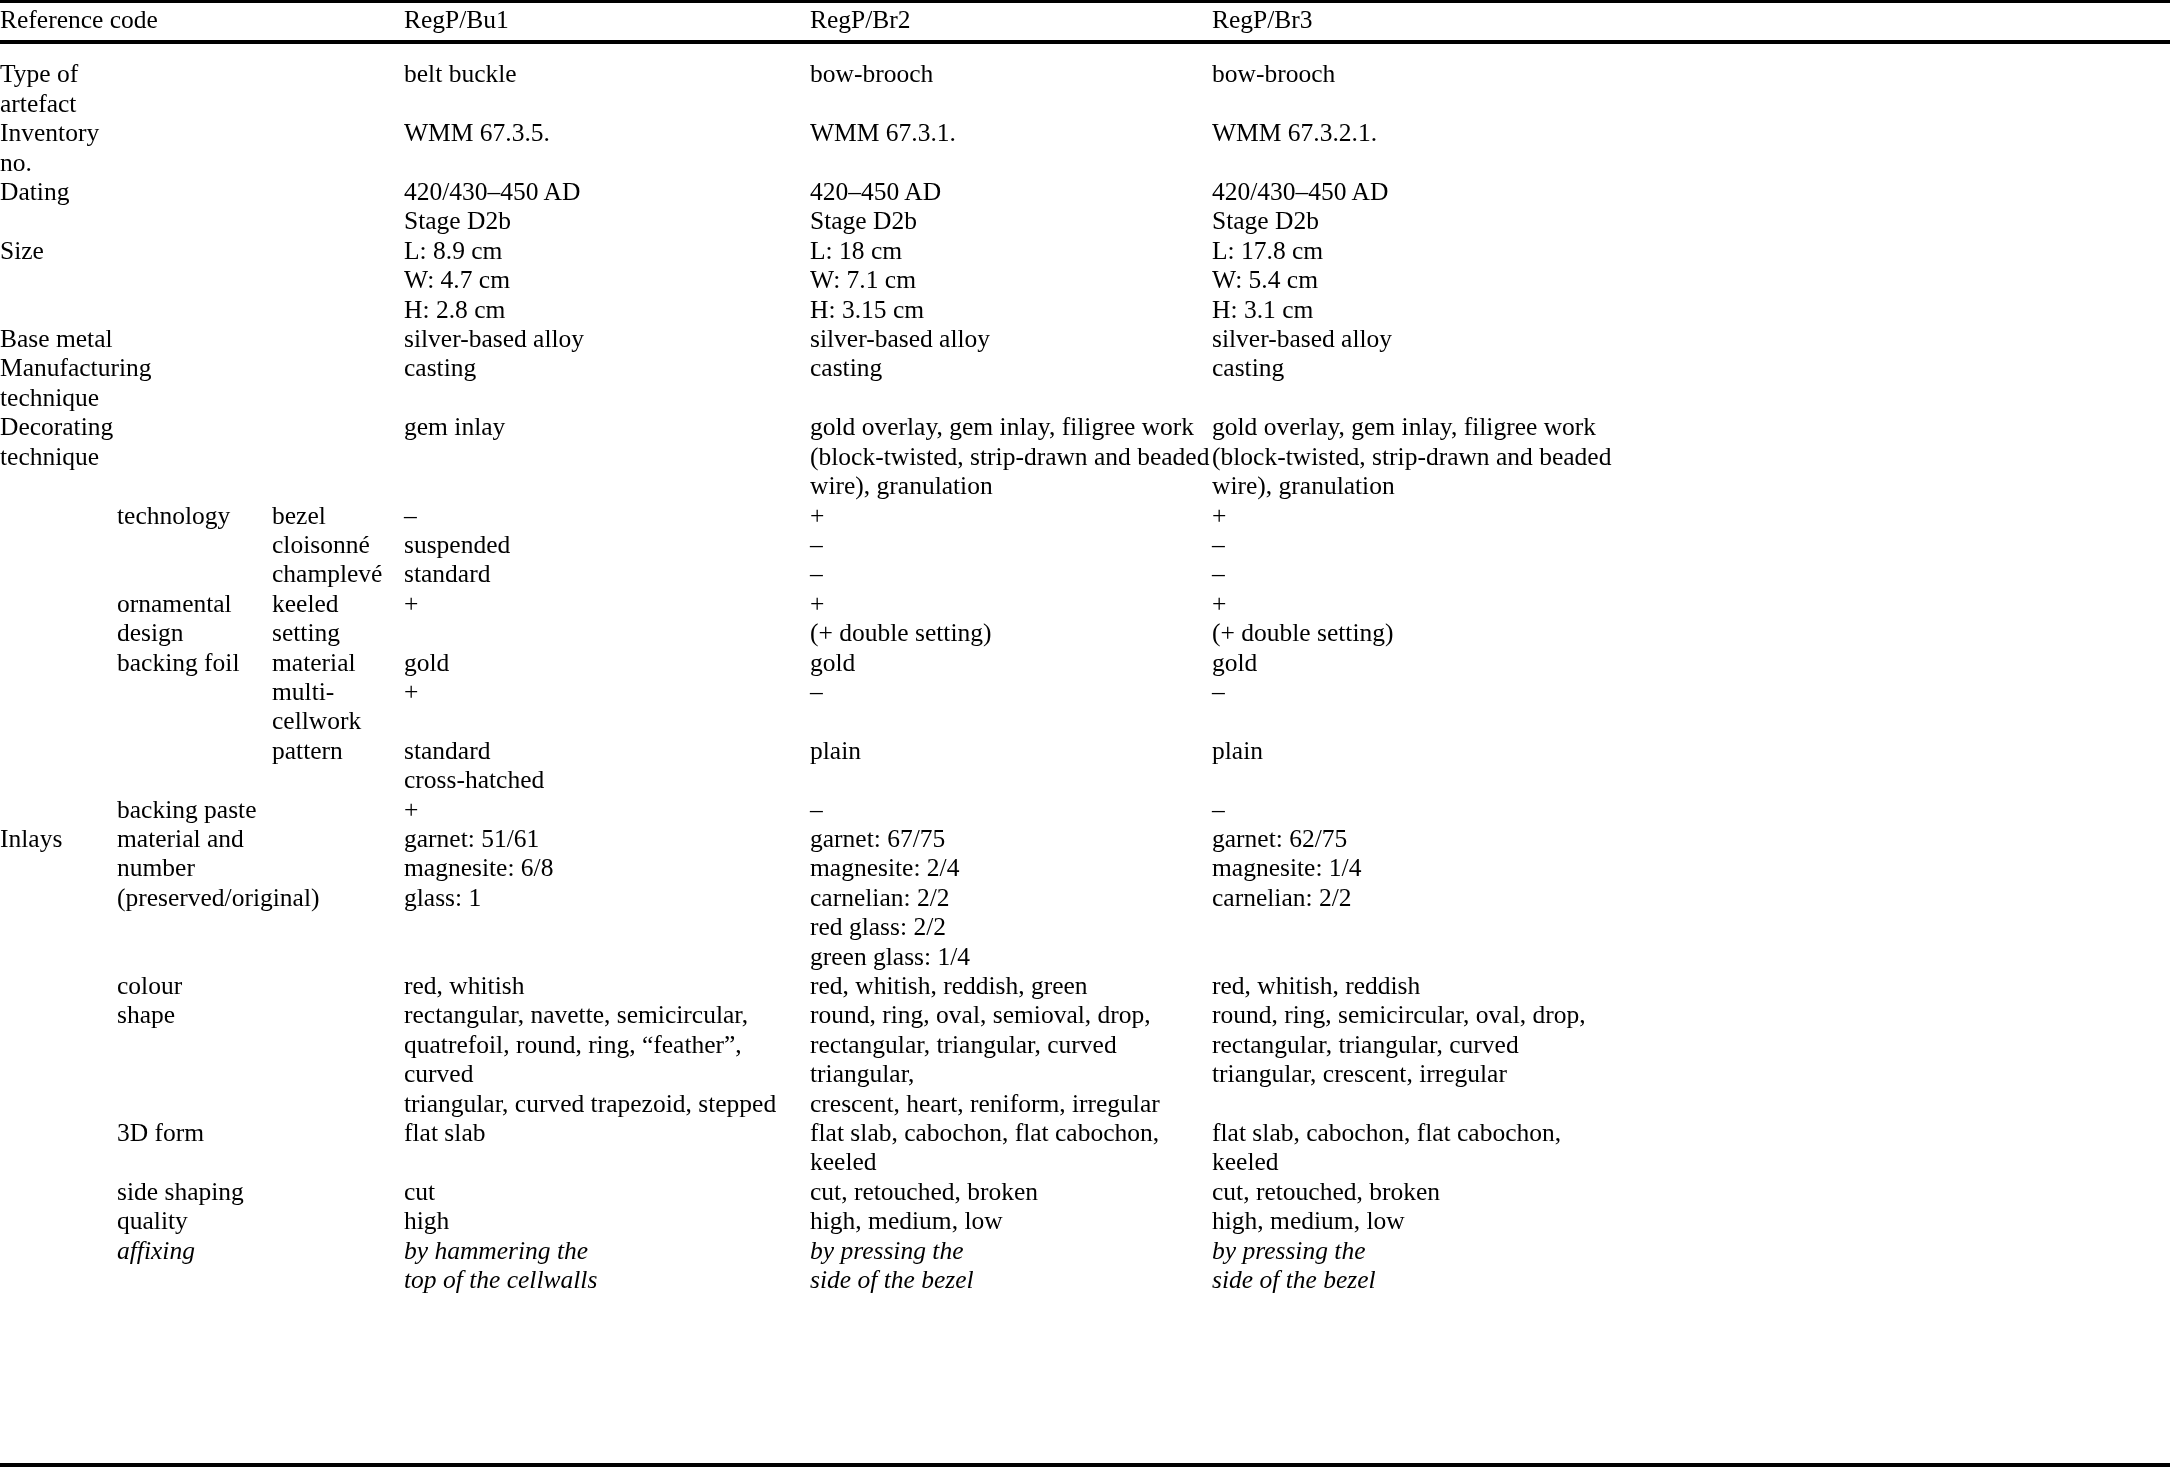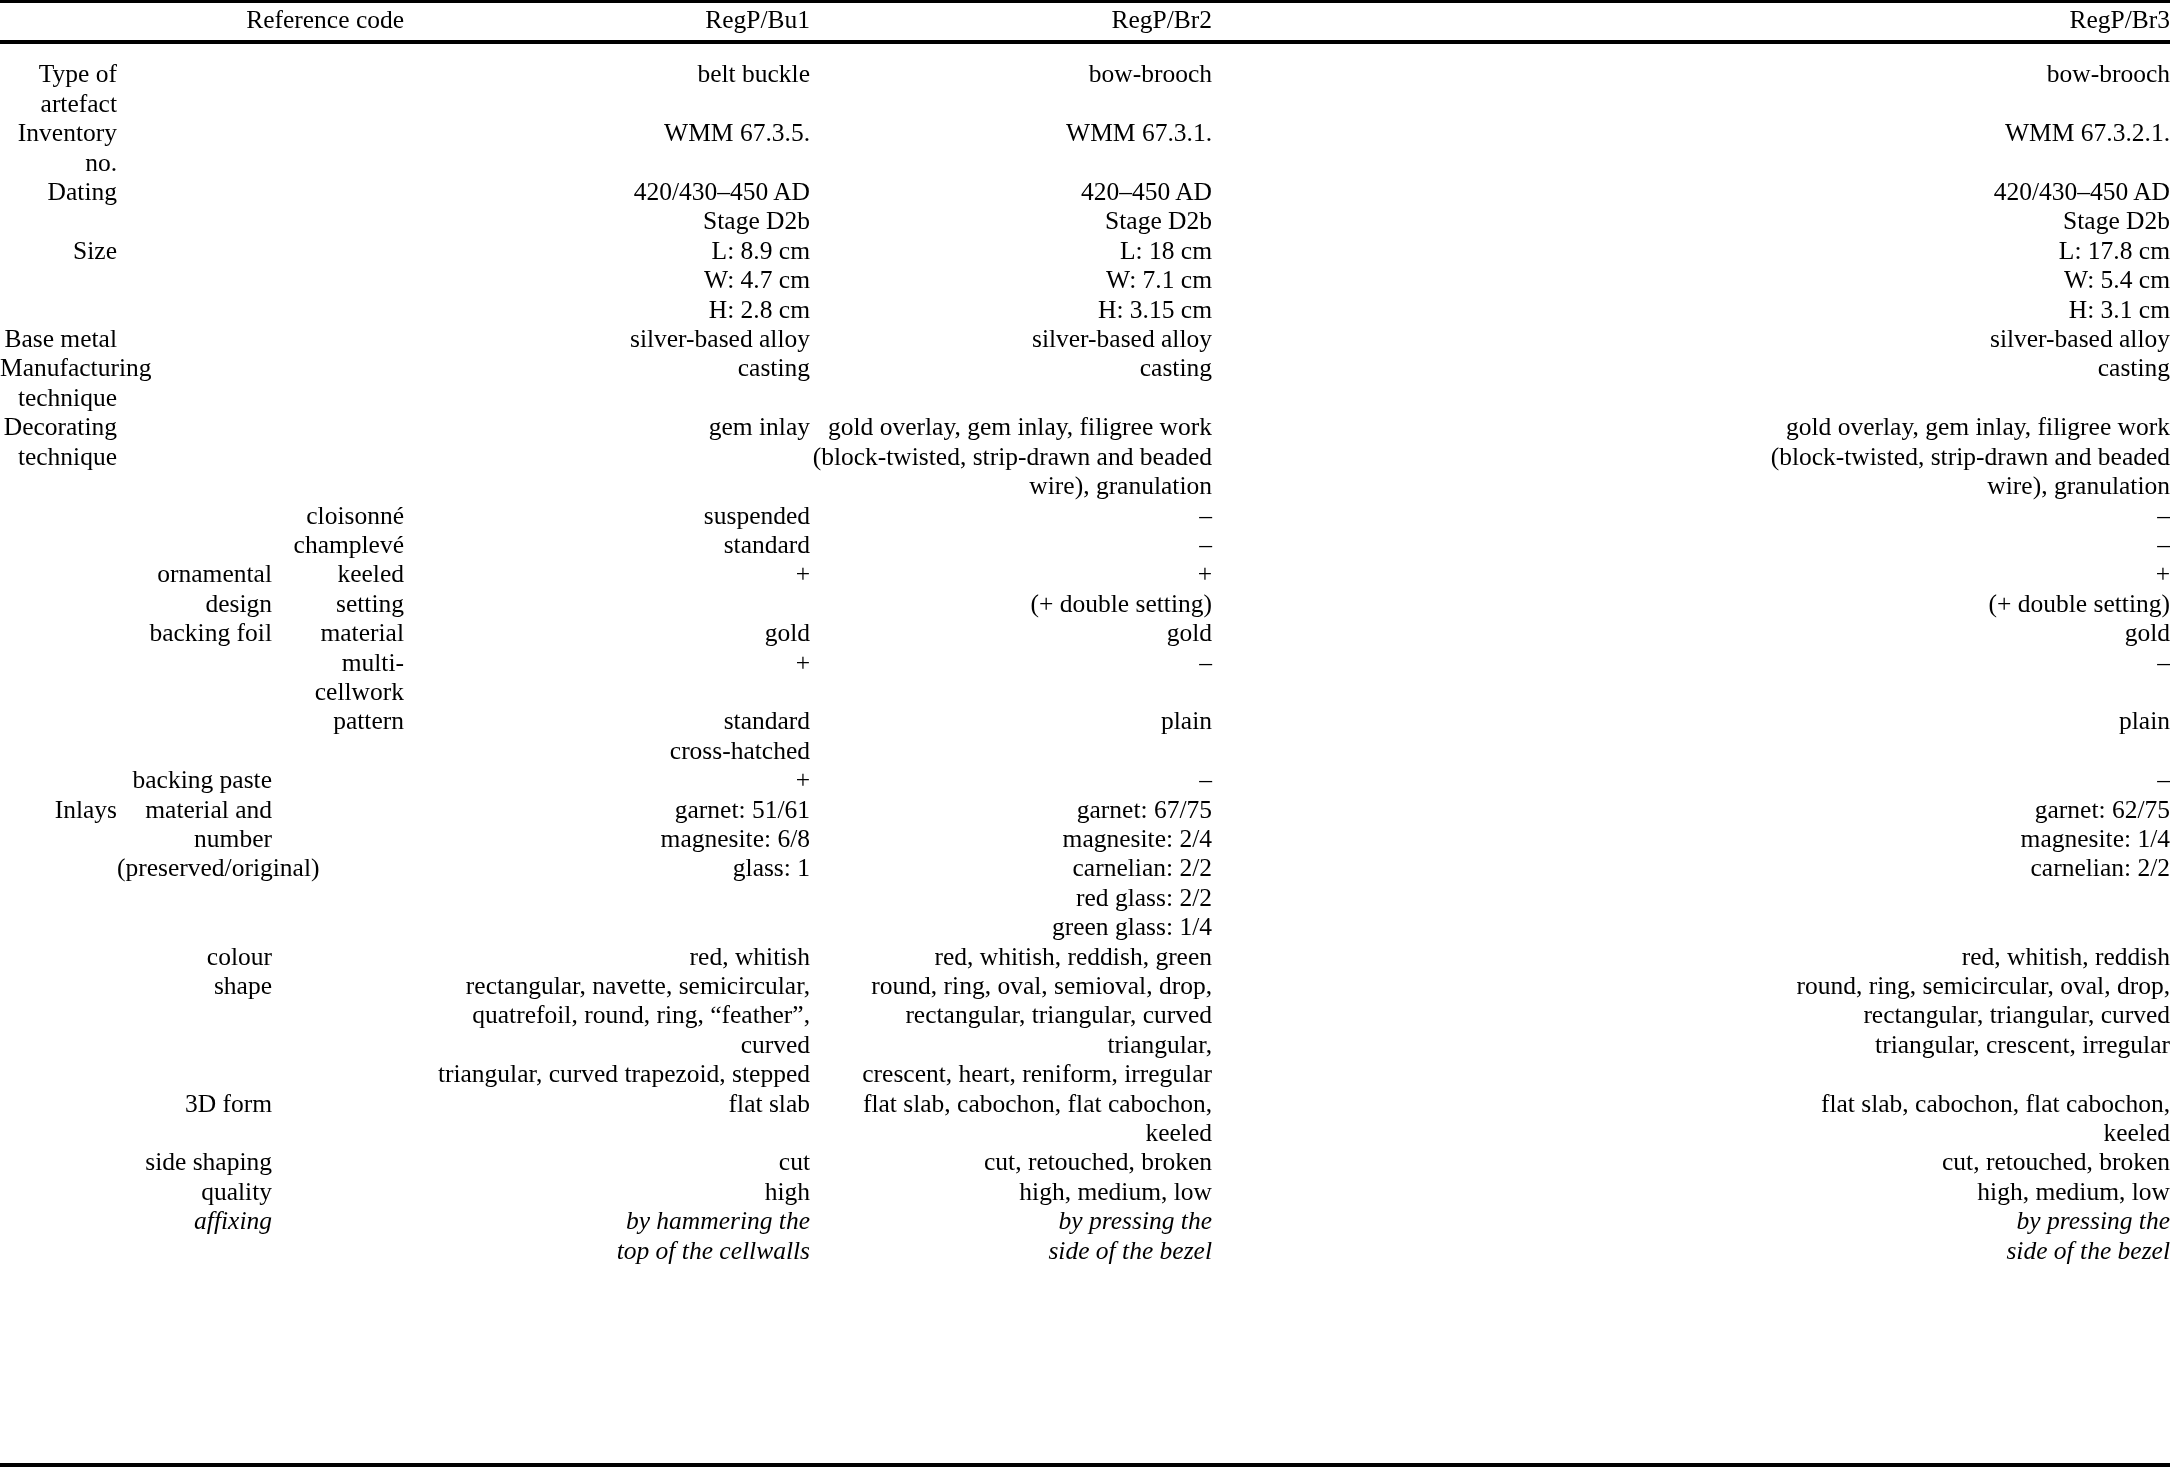--- a/index.html
+++ b/index.html
@@ -12,21 +12,20 @@
     height: 1471px;
     font-family: "Liberation Serif", "DejaVu Serif", serif;
     color: #000000;
     overflow: hidden;
   }
   .sheet {
     position: relative;
     width: 2170px;
     height: 1471px;
     box-sizing: border-box;
-    text-align: right;
   }
   .rule {
     position: absolute;
     left: 0;
     width: 2170px;
     background: #000000;
   }
   .rule-top    { top: 0px;    height: 3px; }
   .rule-header { top: 40px;   height: 4px; }
   .rule-bottom { top: 1463px; height: 4px; }
@@ -160,20 +159,28 @@
           <td class="blk cellpad">gem inlay</td>
           <td class="blk cellpad">gold overlay, gem inlay, filigree work
 (block-twisted, strip-drawn and beaded
 wire), granulation</td>
           <td class="blk cellpad">gold overlay, gem inlay, filigree work
 (block-twisted, strip-drawn and beaded
 wire), granulation</td>
         </tr>
         <tr>
           <td class="blk cellpad lead-l1"></td>
+          <td class="blk cellpad">technology</td>
+          <td class="blk cellpad">bezel</td>
+          <td class="blk cellpad">–</td>
+          <td class="blk cellpad">+</td>
+          <td class="blk cellpad">+</td>
+        </tr>
+        <tr>
+          <td class="blk cellpad lead-l1"></td>
           <td class="blk cellpad"></td>
           <td class="blk cellpad">cloisonné</td>
           <td class="blk cellpad">suspended</td>
           <td class="blk cellpad">–</td>
           <td class="blk cellpad">–</td>
         </tr>
         <tr>
           <td class="blk cellpad lead-l1"></td>
           <td class="blk cellpad"></td>
           <td class="blk cellpad">champlevé</td>

